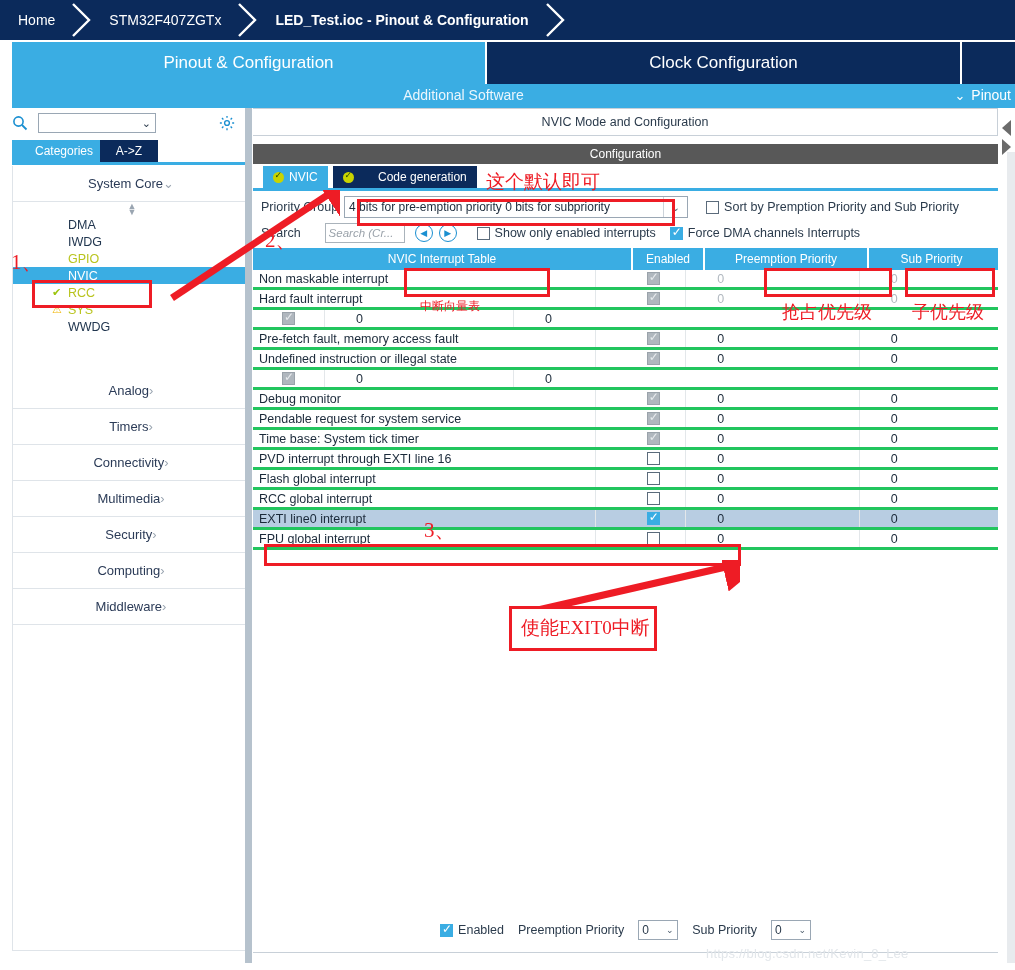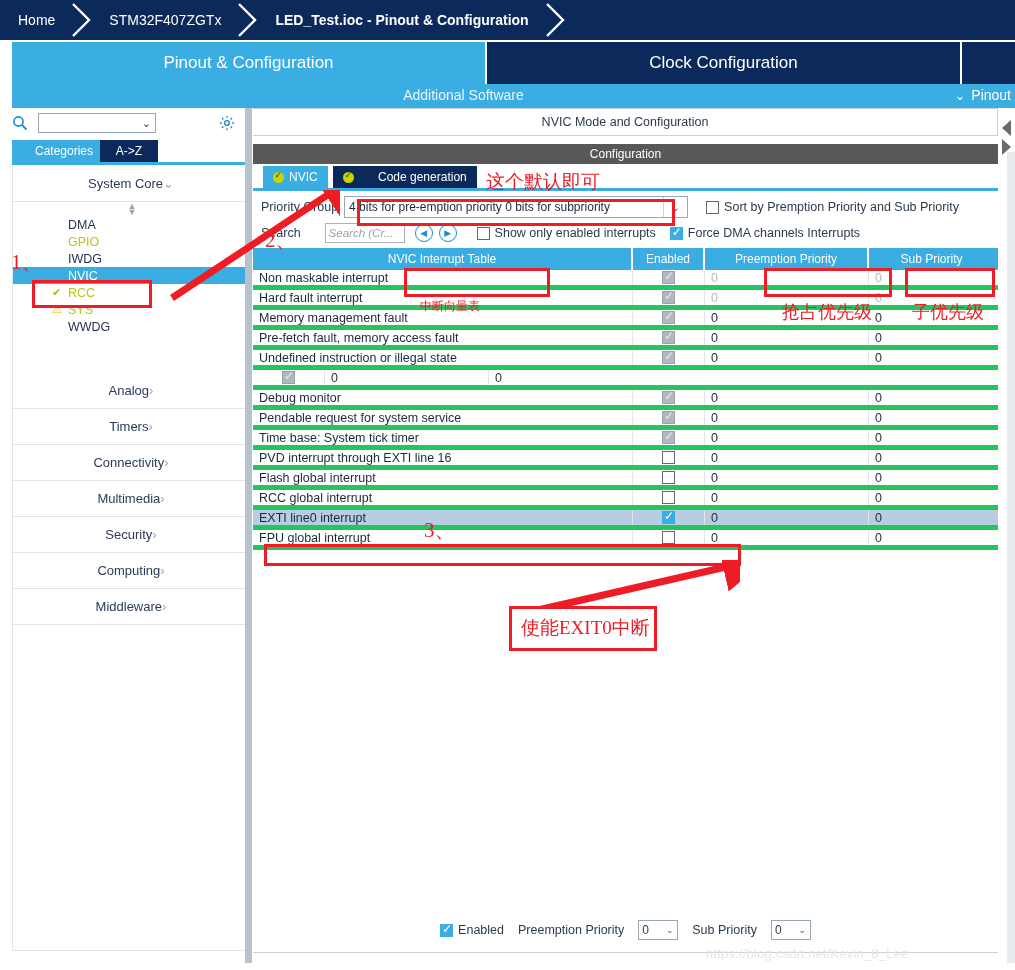--- a/index.html
+++ b/index.html
@@ -141,21 +141,21 @@
 
   
   #table { position:absolute; left:0; top:140px; width:745px; }
   #thead { display:flex; height:22px; background:#3aade3; color:#fff; font-size:12px; }
   .th { display:flex; align-items:center; justify-content:center; border-right:2px solid #ffffff; }
   .th.name { width:380px; justify-content:center; }
   .th.en { width:72px; }
   .th.pre { width:164px; }
   .th.sub { width:125px; border-right:none; }
 
-  .trow { display:flex; height:20px; font-size:12.5px; border-bottom:5px solid #22c55e; background:#fff; }
+  .trow { display:flex; height:20px; font-size:12.5px; border-bottom:3px solid #22c55e; background:#fff;gap:25px; }
   .trow.sel { background:#b8cde2; }
   .td { display:flex; align-items:center; }
   .td.name { width:380px; padding-left:6px; color:#1b2a3a; border-right:1px solid #e3e7ea; }
   .td.en { width:72px; justify-content:center; border-right:1px solid #e3e7ea;}
   .td.pre { width:164px; padding-left:6px; border-right:1px solid #e3e7ea;}
   .td.sub { width:125px; padding-left:6px; }
   .dimnum { color:#b2b9c0; }
 
   
   #botbar { position:absolute; left:0; bottom:18px; width:745px; height:30px;
@@ -262,27 +262,27 @@
       <span>System Core</span>
       <span class="cat-arrow">⌄</span>
     </div>
 
     <div class="spin">▲<br>▼</div>
 
     <div class="periph">
       <span class="badge"></span>
       <span>DMA</span>
     </div>
+    <div class="periph">
+      <span class="badge"></span>
+      <span>IWDG</span>
+    </div>
     <div class="periph gpio">
       <span class="badge"></span>
       <span>GPIO</span>
-    </div>
-    <div class="periph">
-      <span class="badge"></span>
-      <span>IWDG</span>
     </div>
     <div class="periph sel">
       <span class="badge"></span>
       <span>NVIC</span>
     </div>
     <div class="periph rcc">
       <span class="badge ok">✔</span>
       <span>RCC</span>
     </div>
     <div class="periph sys">
@@ -396,21 +396,20 @@
         </div>
         <div class="trow">
           <div class="td name">Hard fault interrupt</div>
           <div class="td en">
             <span class="cbx dis"></span>
           </div>
           <div class="td pre dimnum">0</div>
           <div class="td sub dimnum">0</div>
         </div>
         <div class="trow">
-          <div class="td name">Memory management fault</div>
           <div class="td en">
             <span class="cbx dis"></span>
           </div>
           <div class="td pre">0</div>
           <div class="td sub">0</div>
         </div>
         <div class="trow">
           <div class="td name">Pre-fetch fault, memory access fault</div>
           <div class="td en">
             <span class="cbx dis"></span>

